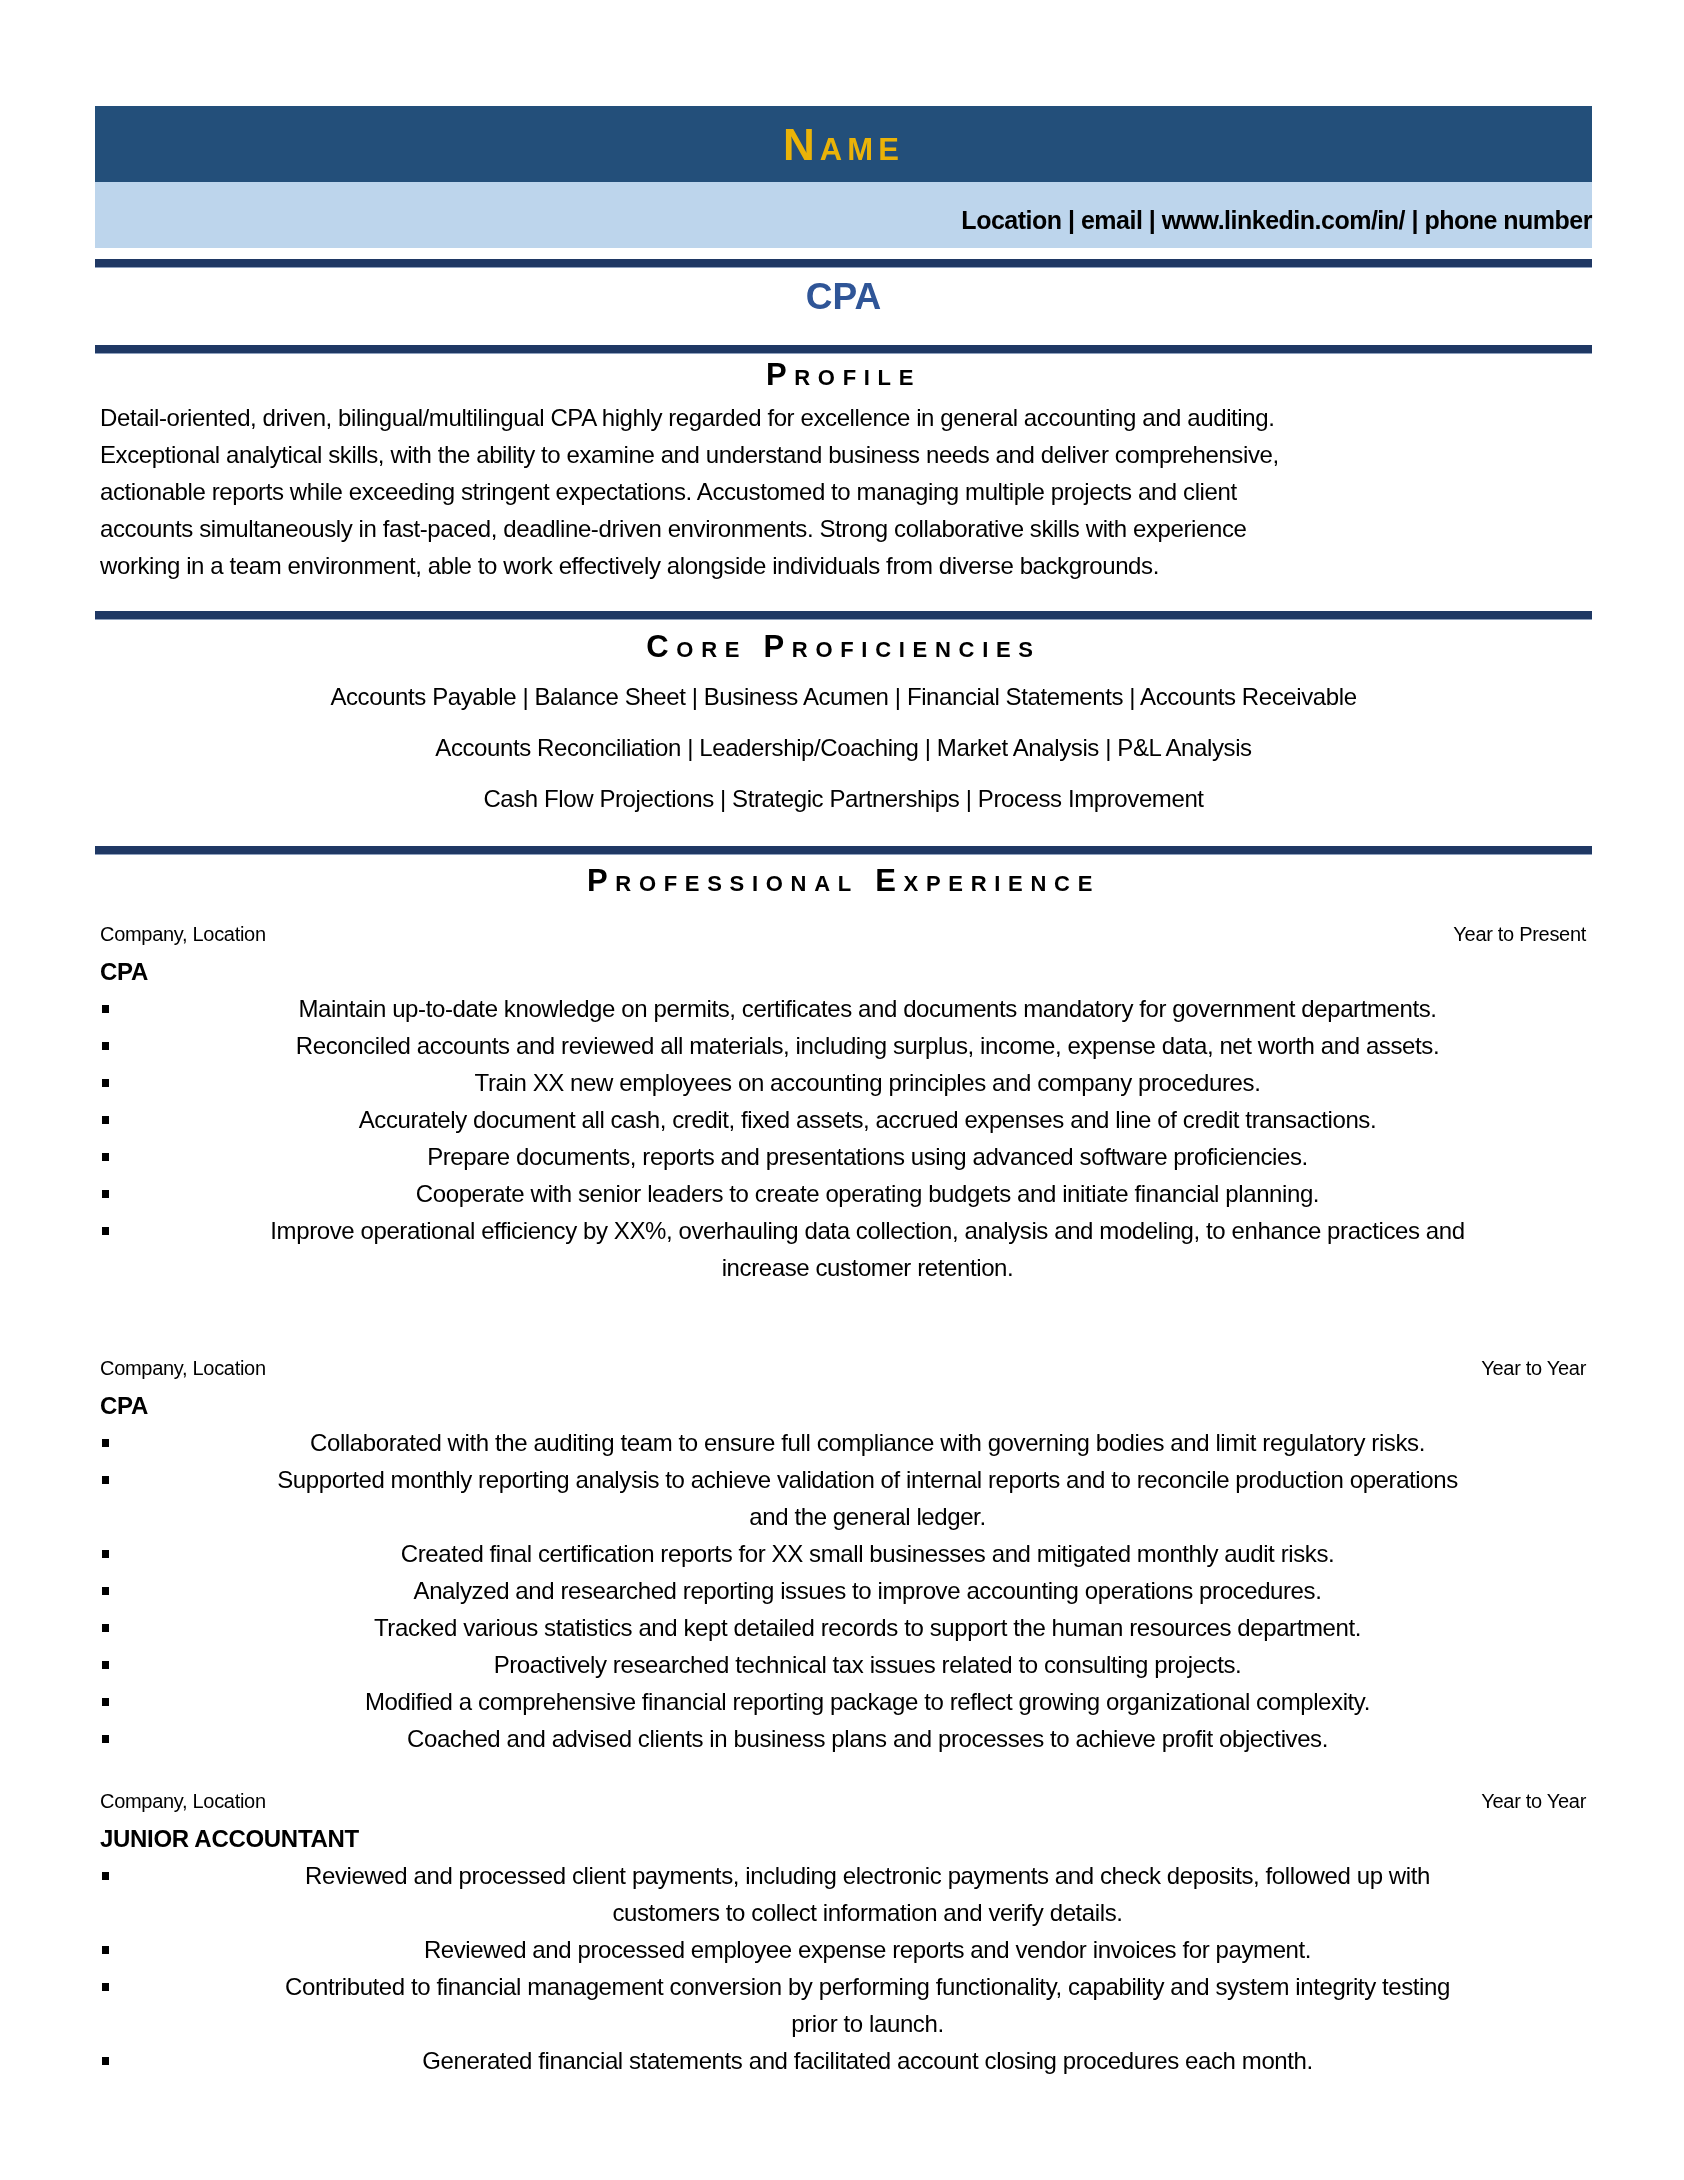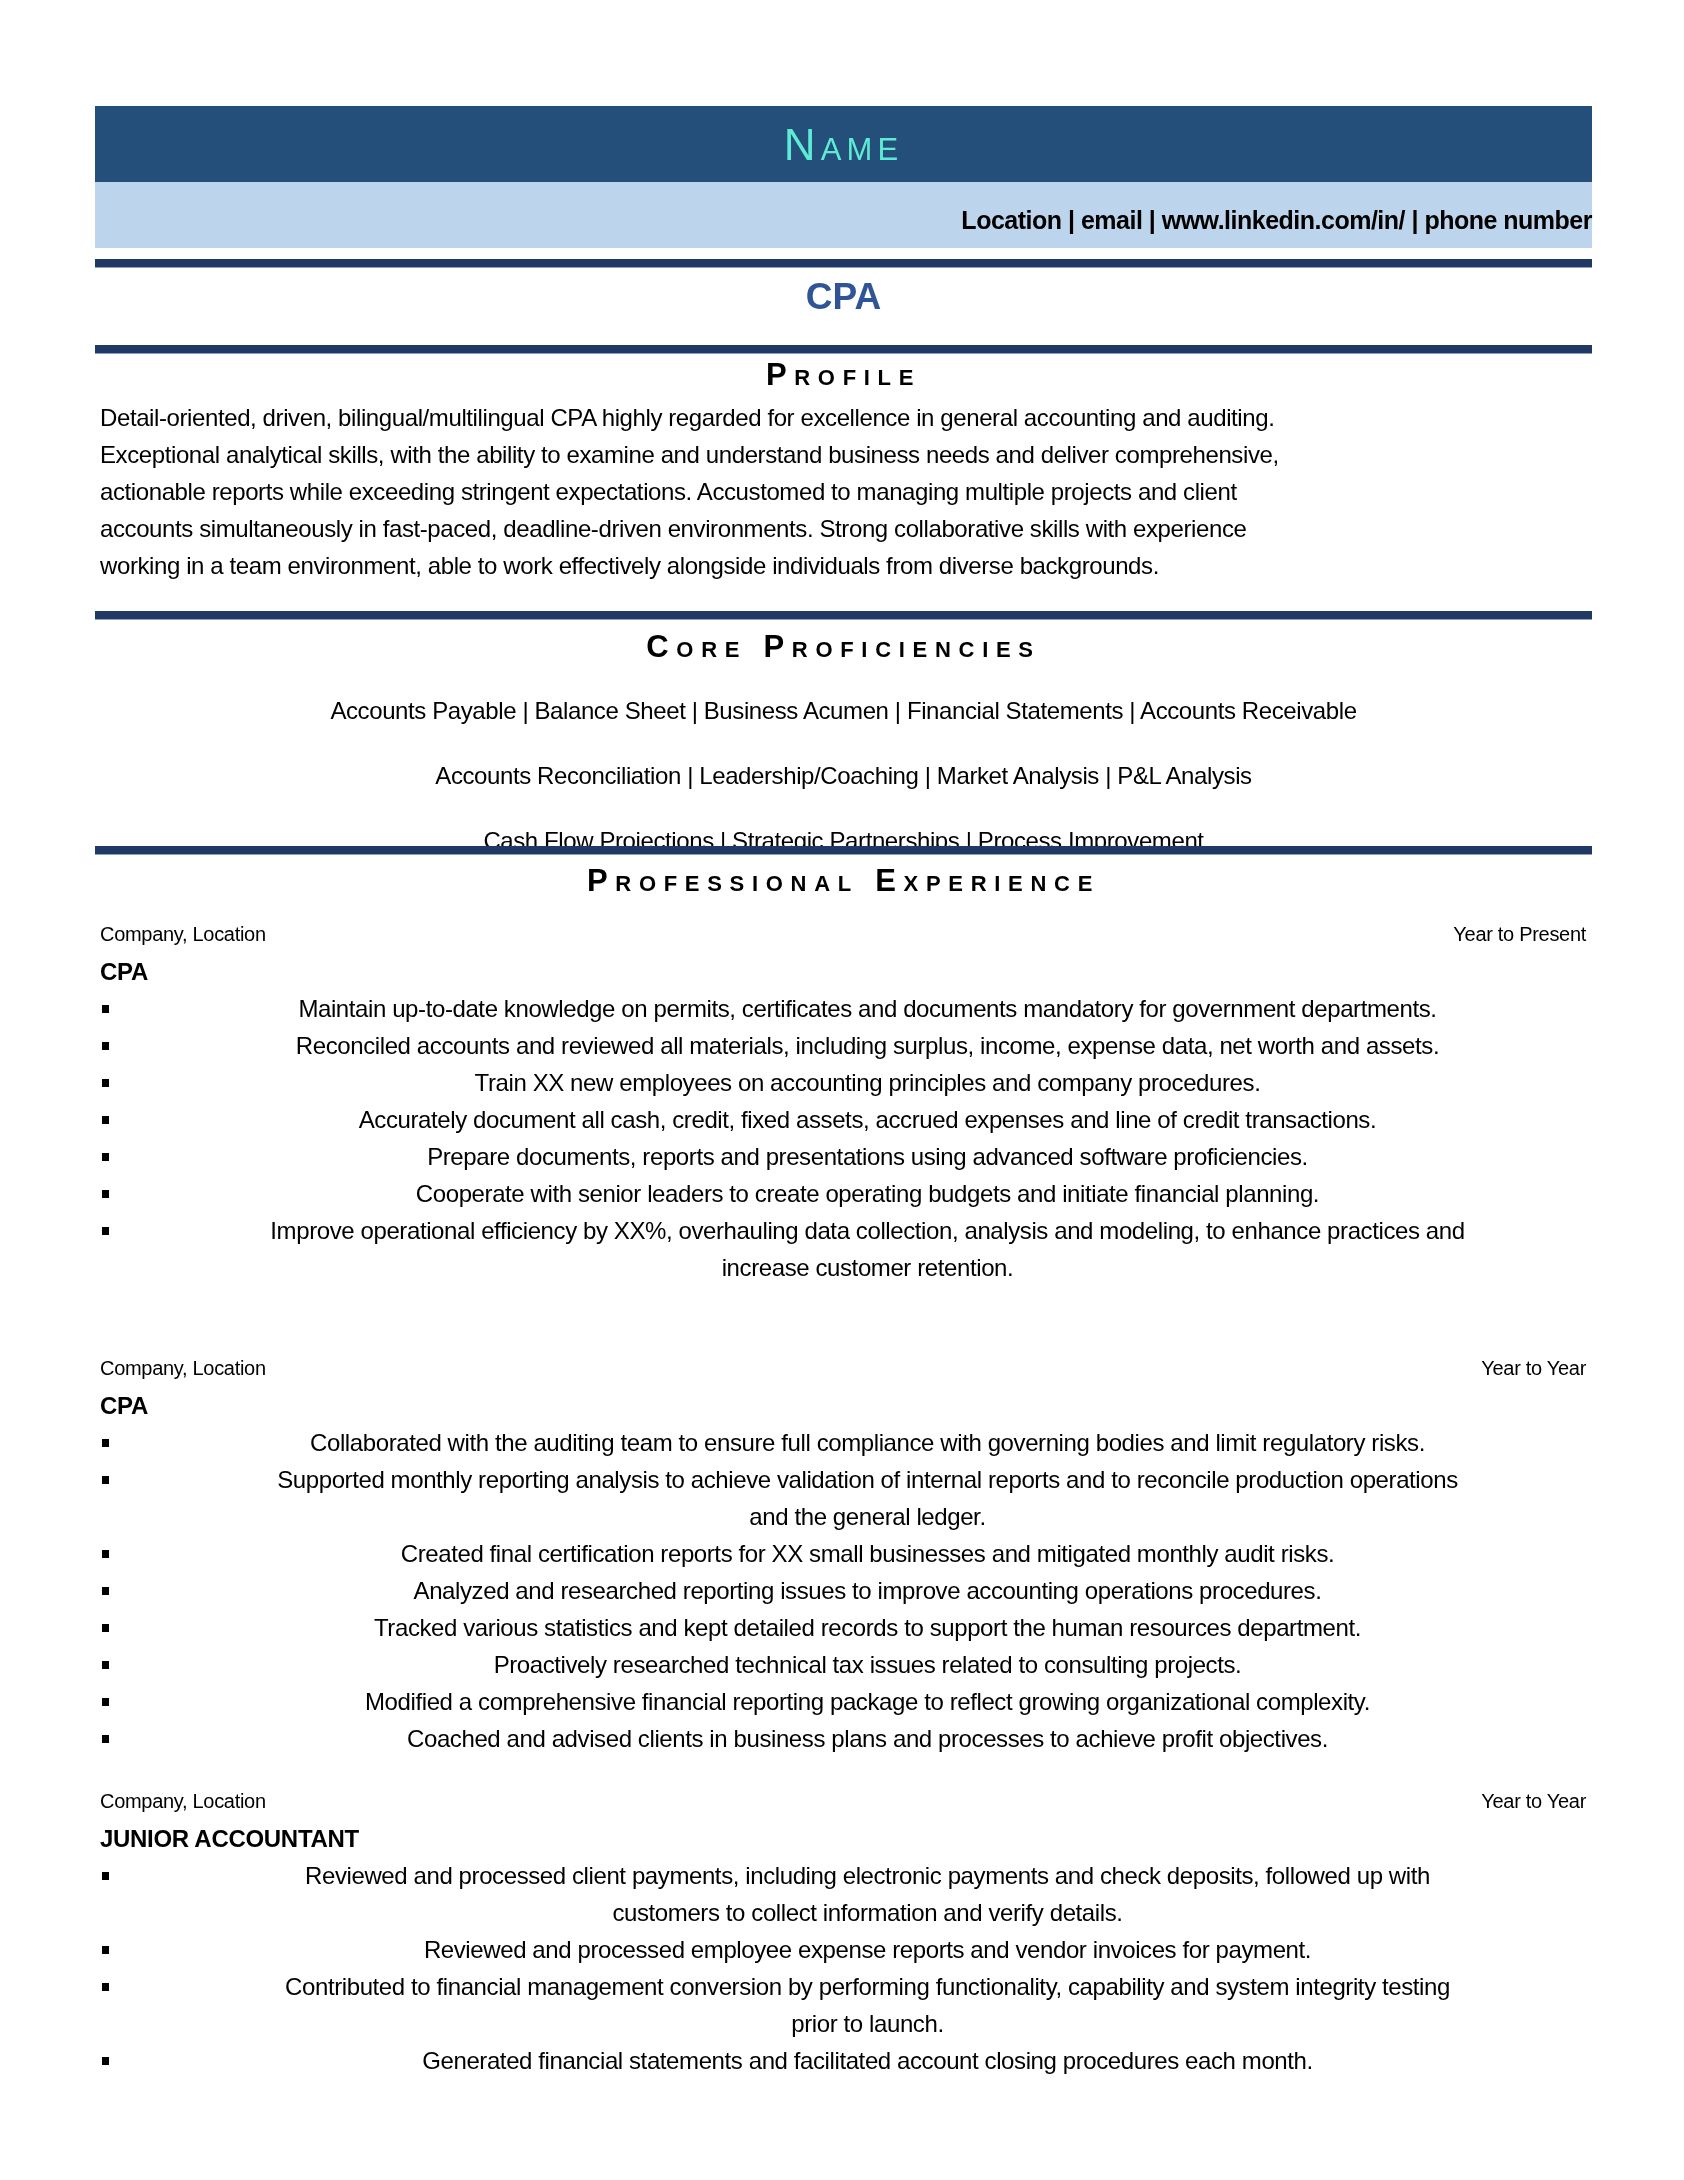--- a/index.html
+++ b/index.html
@@ -1,30 +1,30 @@
 <!DOCTYPE html>
 <html style="font-size:13.6px"><head>
 <meta charset="utf-8">
 <style>
   html, body { margin: 0; padding: 0; background: #ffffff; }
   body { width: 1685px; height: 2181px; position: relative; overflow: hidden;
          font-family: "Liberation Sans", "DejaVu Sans", sans-serif; color: #000; }
   .abs { position: absolute; }
   .full { left: 95px; width: 1497px; }
   .name-bar { top: 106px; height: 76px; background: #234f7a; display: flex; align-items: center; justify-content: center; }
-  .name-text { color: #5eead4; font-weight: normal; font-size: 44px; font-variant: small-caps; letter-spacing: 5.1px; line-height: 1; margin-top: 2px; }
+  .name-text { color: #eab308; font-weight: bold; font-size: 44px; font-variant: small-caps; letter-spacing: 5.1px; line-height: 1; margin-top: 2px; }
   .contact-bar { top: 182px; height: 66px; background: #bdd5ec; display: flex; align-items: center; justify-content: flex-end; }
   .contact-text { font-weight: bold; font-size: 25px; letter-spacing: -0.5px; margin-top: 10.2px; }
   .rule { height: 7.7px; background: #1f3864; border-bottom: 0.9px solid #8ea0bd; }
   .title-text { top: 274px; height: 46px; text-align: center; color: #2f5597; font-weight: bold; font-size: 37px; line-height: 46px; }
   .section-heading { text-align: center; font-weight: bold; font-size: 31px; font-variant: small-caps; letter-spacing: 7.7px; line-height: 34px; height: 34px; }
   .profile-para { left: 100px; width: 1491px; top: 399px; font-size: 24px; line-height: 37px; letter-spacing: -0.4px; }
   .profile-para span { display: block; white-space: nowrap; }
   .prof-lines { top: 677px; text-align: center; font-size: 24px; letter-spacing: -0.4px; }
-  .prof-line { height: 51px; line-height: 39px; white-space: nowrap; margin-top: 14px; }
+  .prof-line { height: 51px; line-height: 39px; white-space: nowrap; }
   .job { left: 100px; width: 1486px; }
   .job-head { display: flex; justify-content: space-between; font-weight: normal; font-size: 20px; letter-spacing: -0.3px; line-height: 37px; height: 37px; text-align: right; }
   .job-title { font-weight: bold; font-size: 24px; letter-spacing: -0.3px; line-height: 37px; height: 37px; }
   .bullets { list-style: none; margin: 0; padding: 0; }
   .bullet { position: relative; padding-left: 49px; font-size: 24px; line-height: 37px; letter-spacing: -0.4px; text-align: center; }
   .bullet .line { display: block; white-space: nowrap; }
   .bullet-mark { position: absolute; left: 1.7px; top: 14.5px; width: 7.7px; height: 8.5px; background: #000; }
 </style>
 </head>
 <body>

